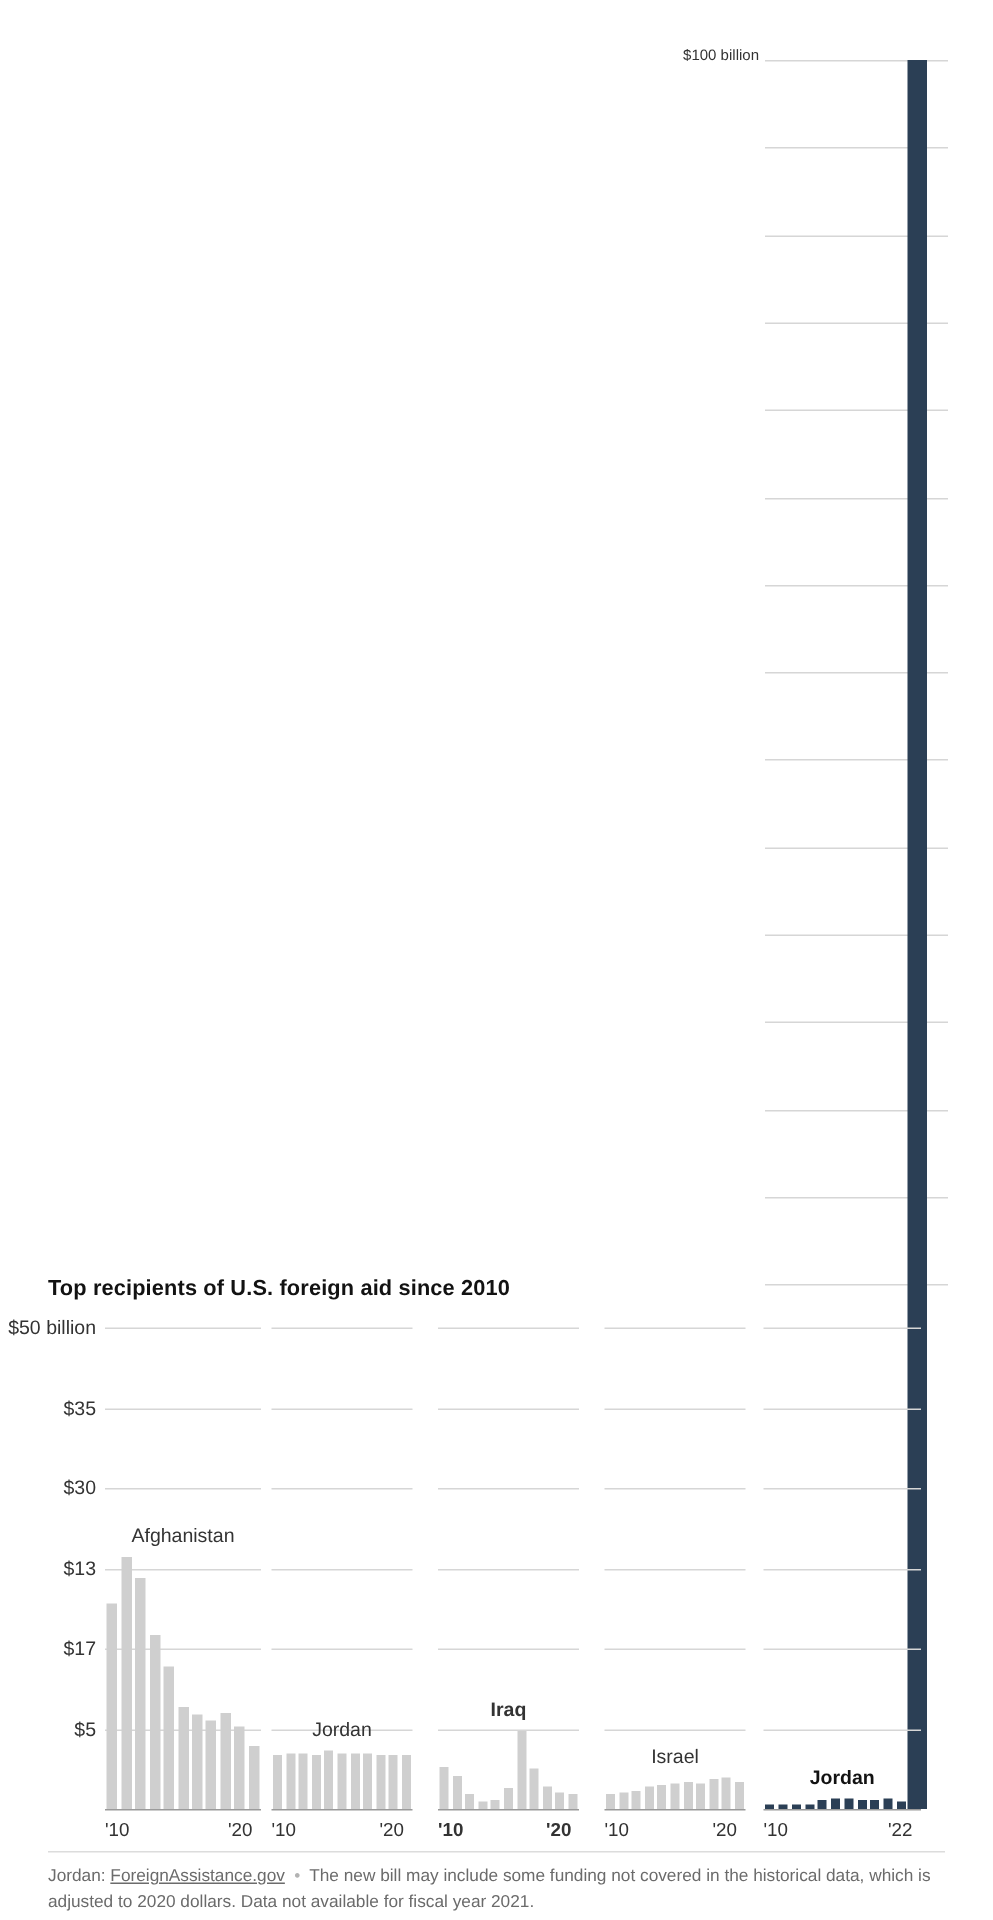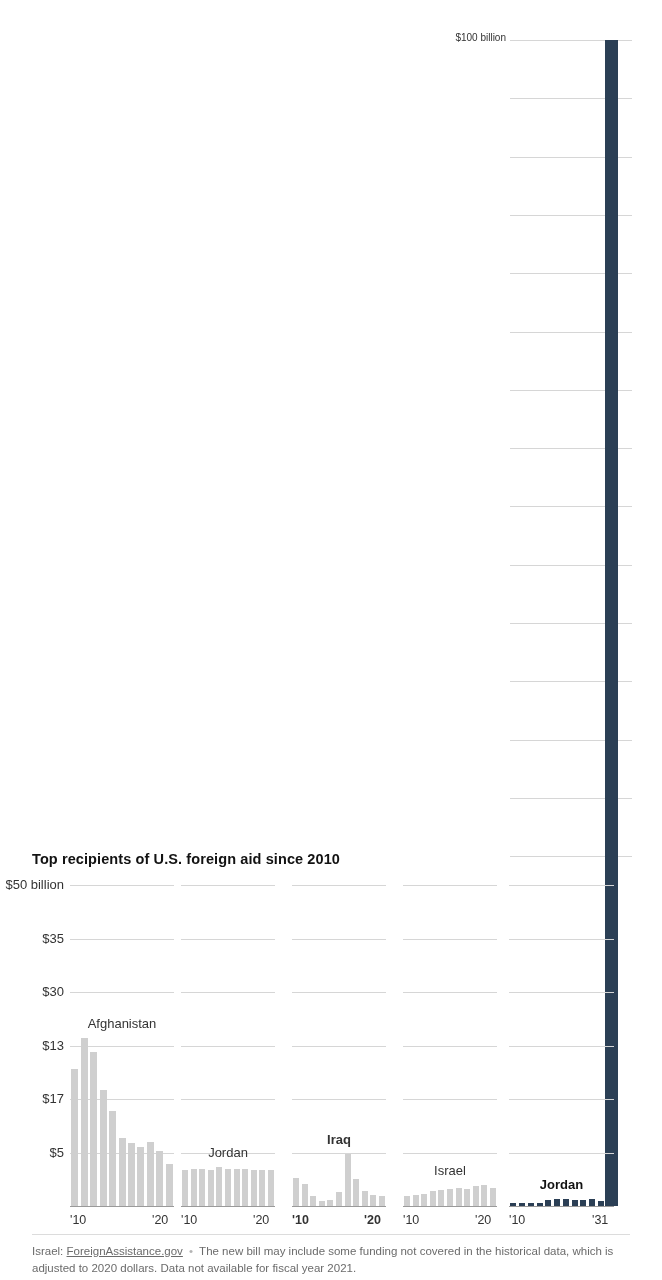--- a/index.html
+++ b/index.html
@@ -270,24 +270,24 @@
           <div class="bar dark" style="left: 36px; width: 6px; height: 6px;"></div>
           <div class="bar dark" style="left: 45px; width: 6px; height: 7px;"></div>
           <div class="bar dark" style="left: 54px; width: 6px; height: 7px;"></div>
           <div class="bar dark" style="left: 63px; width: 6px; height: 6px;"></div>
           <div class="bar dark" style="left: 71px; width: 6px; height: 6px;"></div>
           <div class="bar dark" style="left: 80px; width: 6px; height: 7px;"></div>
           <div class="bar dark" style="left: 89px; width: 6px; height: 5px;"></div>
         </div>
         <div class="axis-line" style="left: 0px; width: 105px; top: 351px;"></div>
         <div class="xtick" style="left: 0px; top: 358px;">'10</div>
-        <div class="xtick" style="left: 83px; top: 358px;">'31</div>
+        <div class="xtick" style="left: 83px; top: 358px;">'22</div>
       </div>
     </div>
 
   <div class="footer-rule" style="left:32px; top:1234px; width:598px;"></div>
   <div class="footer" style="left:32px; top:1243px;">
-    <span>Israel:</span>
+    <span>Jordan:</span>
     <a href="#">ForeignAssistance.gov</a>
     <span class="dot-sep">•</span>
     <span>The new bill may include some funding not covered in the historical data, which is adjusted to 2020 dollars. Data not available for fiscal year 2021.</span>
   </div>
 </div>
 
 </body></html>

